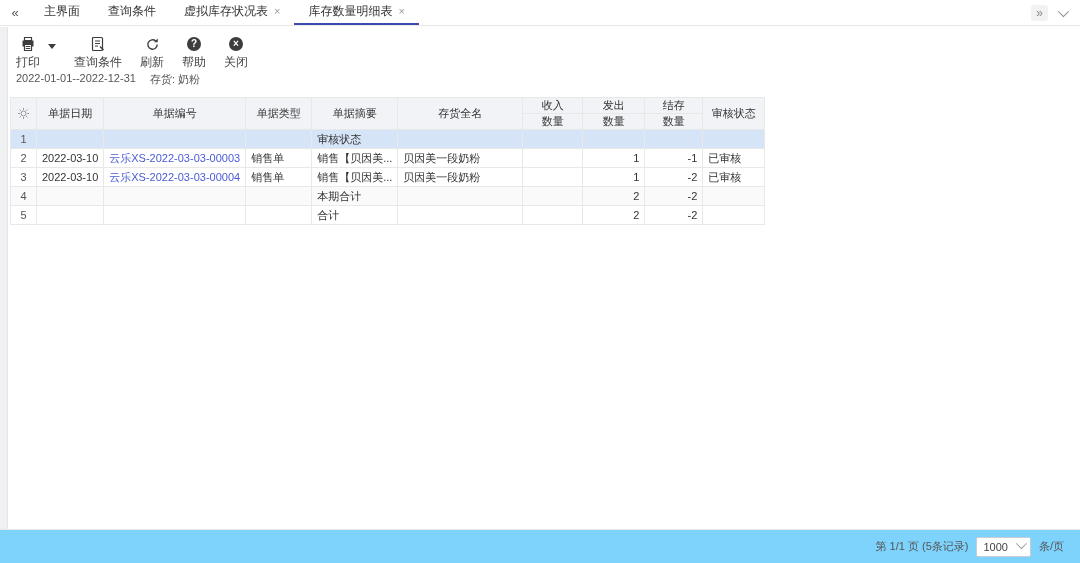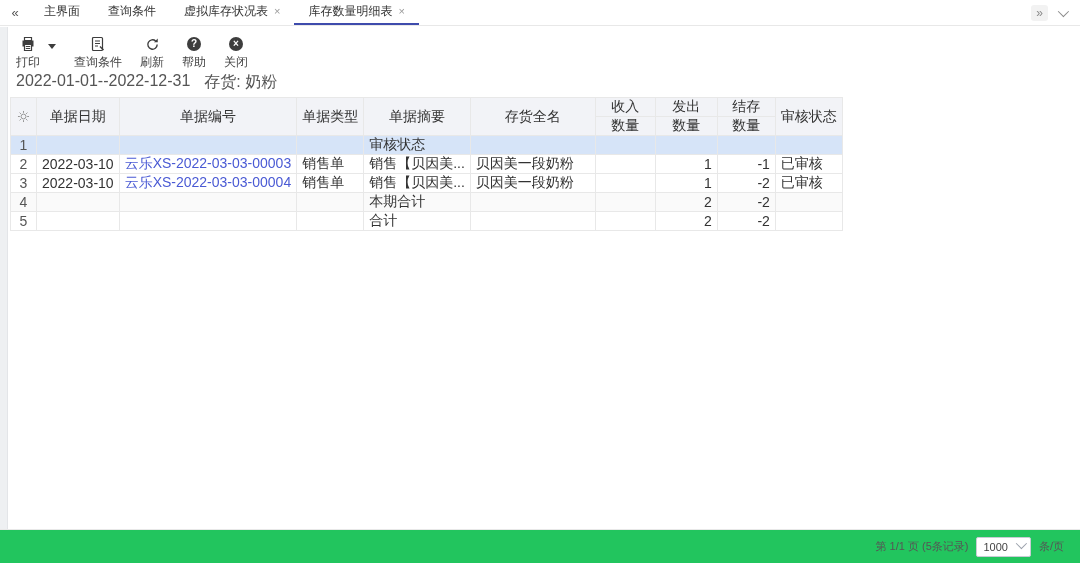--- a/index.html
+++ b/index.html
@@ -30,42 +30,42 @@
   .toolbar { position:absolute; left:16px; top:36px; display:flex; align-items:flex-start; gap:18px; }
   .tool { display:flex; flex-direction:column; align-items:center; gap:2px; cursor:pointer; }
   .tool .ticon { width:16px; height:16px; display:flex; align-items:center; justify-content:center; }
   .tool .tlabel { font-size:12px; color:#444; white-space:nowrap; }
   .round-icon { width:14px; height:14px; border-radius:50%; background:#3d3d3d; color:#fff;
     font-size:10px; line-height:14px; text-align:center; font-weight:bold; }
   .print-caret { width:0; height:0; border-left:4px solid transparent; border-right:4px solid transparent;
     border-top:5px solid #3d3d3d; margin-top:8px; margin-left:-10px; cursor:pointer; }
 
   
-  .filterline { position:absolute; left:16px; top:72px; font-size:16px; color:#555;
+  .filterline { position:absolute; left:16px; top:72px; font-size:11px; color:#555;
     display:flex; gap:14px; }
 
   
   .grid-wrap { position:absolute; left:10px; top:97px; }
-  table { border-collapse:collapse; table-layout:fixed; font-size:14px; }
+  table { border-collapse:collapse; table-layout:fixed; font-size:11px; }
   th,td { border:1px solid #e8e8e8; padding:0 5px; overflow:hidden; white-space:nowrap;
     text-overflow:ellipsis; }
   thead th { background:#f2f3f7; font-weight:normal; color:#333; text-align:center; height:15px; }
   thead tr.h1 th[rowspan] { height:30px; }
   tbody td { height:19px; background:#fff; }
   tbody tr.selected td { background:#d6e4f8; }
   tbody tr.shaded td { background:#fafafa; }
   td.rn, th.rn { text-align:center; color:#555; }
   td.num { text-align:right; }
   .cell-link { color:#4a5ad4; cursor:pointer; }
   .gear-svg { display:block; margin:0 auto; }
 
   
   .pagebar { position:absolute; left:0; top:529px; width:1080px; height:34px;
     border-top:1px solid #e8e8e8; display:flex; align-items:center; justify-content:flex-end;
-    gap:8px; padding-right:16px; font-size:11px; color:#555; background:#22c55e; }
+    gap:8px; padding-right:16px; font-size:11px; color:#555; background:#7dd3fc; }
   .page-select { display:flex; gap:8px; border:1px solid #c9ccd4;
     border-radius:2px; padding:3px 6px; background:#fff; cursor:pointer; color:#444; }
   .page-select .chev-down { transform:rotate(45deg) translateY(-2px); border-color:#9aa0ab; }
 </style>
 </head>
 <body>
 
 <div class="tabbar">
   <div class="tab-collapse">«</div>
   <div class="tabs">

